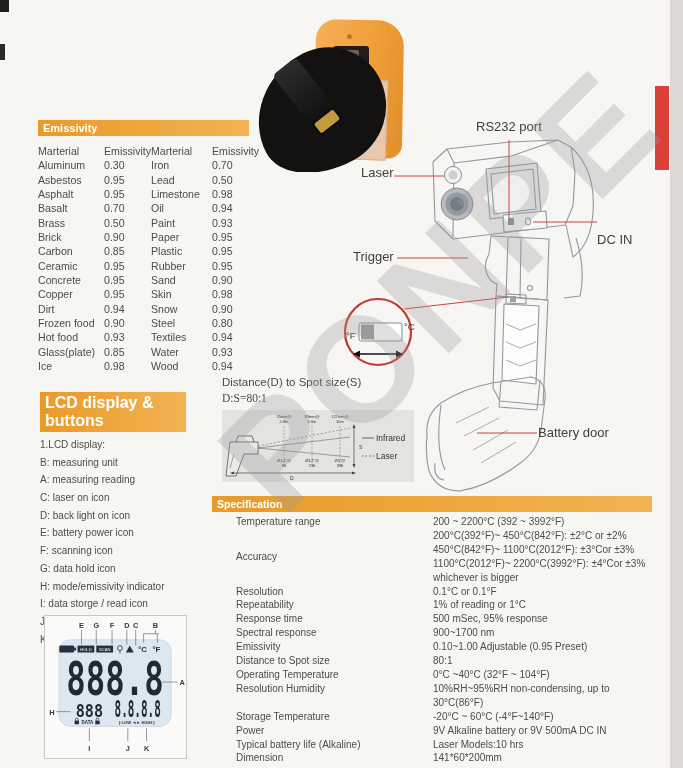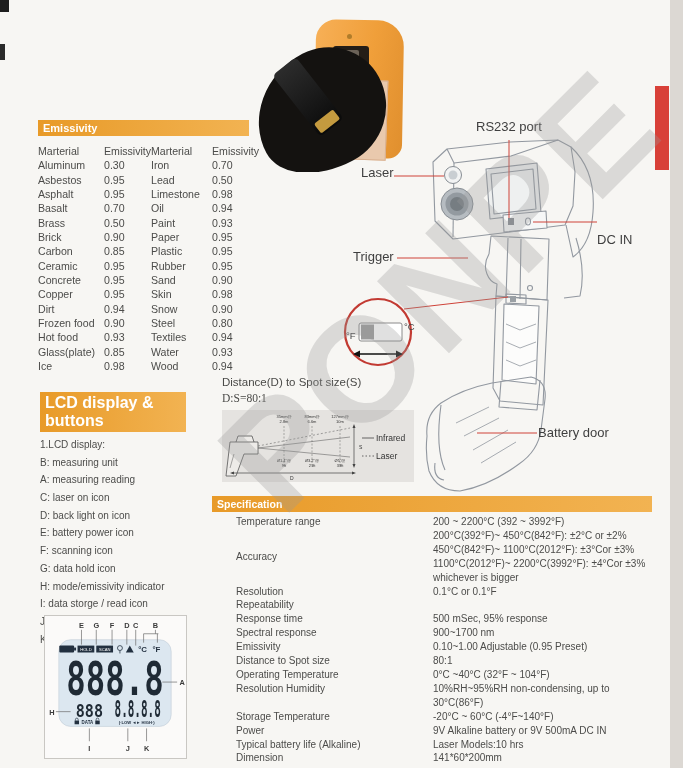--- a/index.html
+++ b/index.html
@@ -286,20 +286,21 @@
           <div>1100°C(2012°F)~ 2200°C(3992°F): ±4°Cor ±3%</div>
           <div>whichever is bigger</div>
         </span>
       </div>
       <div class="spec-row">
           <span>Resolution</span>
           <span>0.1°C or 0.1°F</span>
         </div>
       <div class="spec-row">
           <span>Repeatability</span>
+          <span>1% of reading or 1°C</span>
         </div>
       <div class="spec-row">
           <span>Response time</span>
           <span>500 mSec, 95% response</span>
         </div>
       <div class="spec-row">
           <span>Spectral response</span>
           <span>900~1700 nm</span>
         </div>
       <div class="spec-row">

